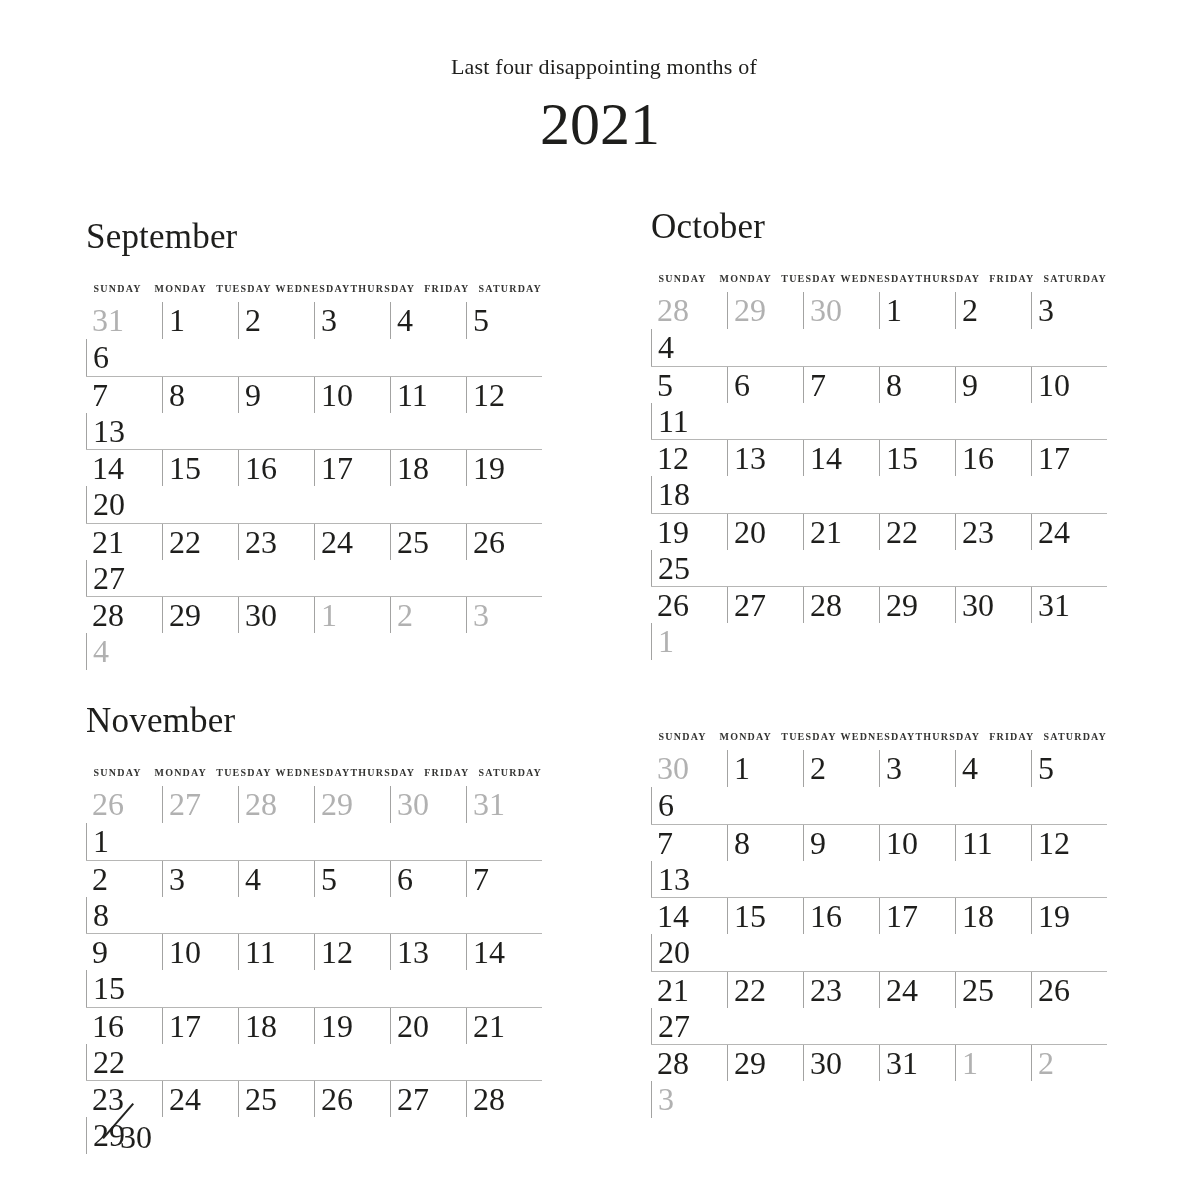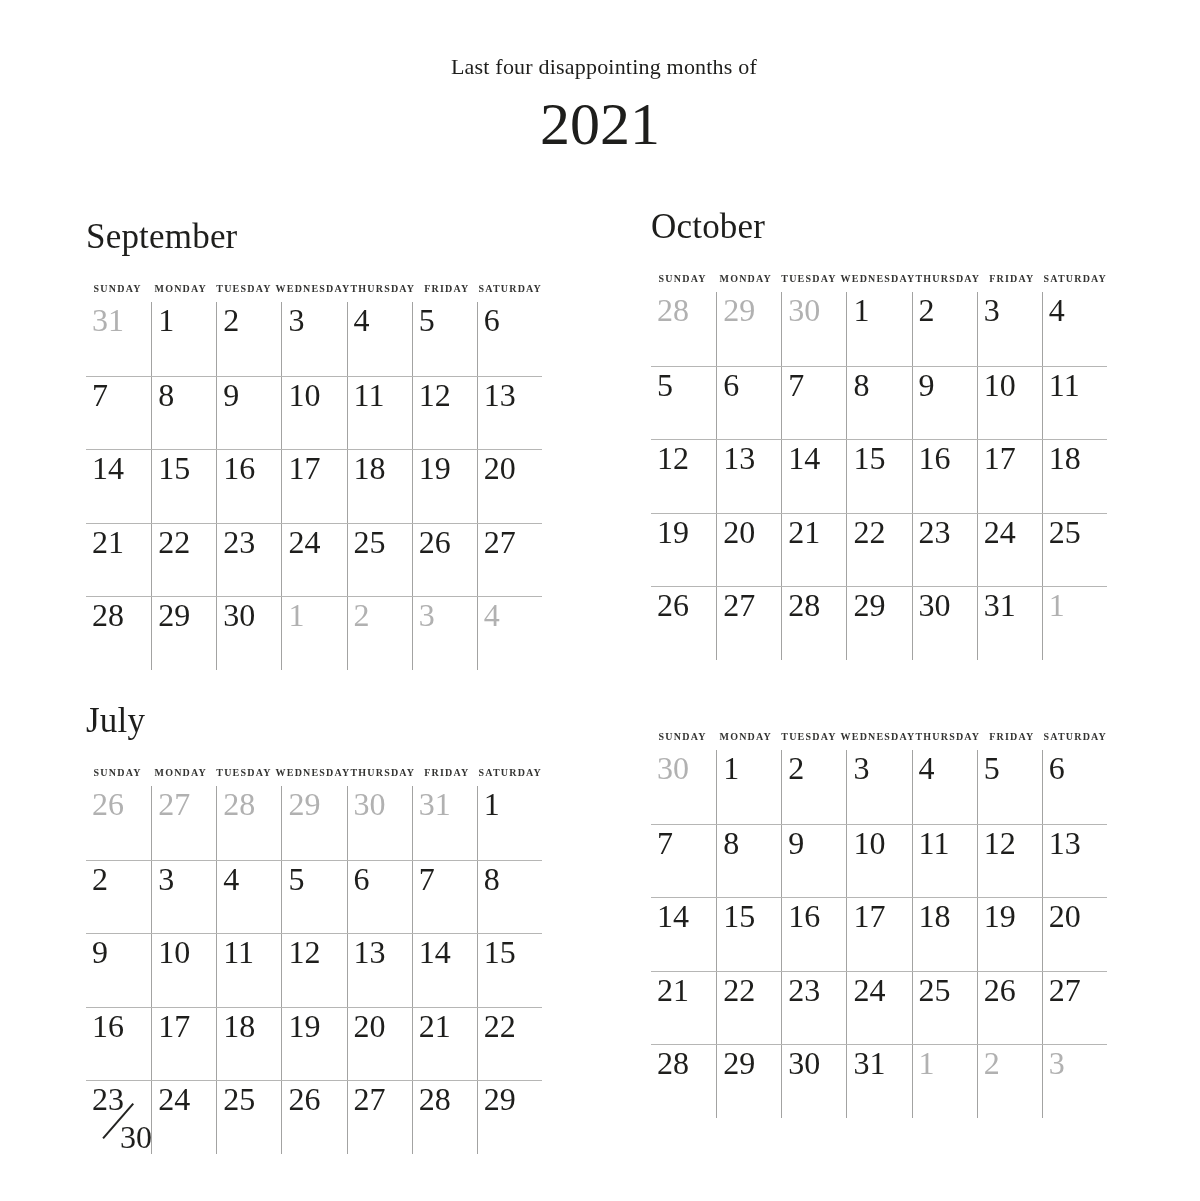--- a/index.html
+++ b/index.html
@@ -50,21 +50,21 @@
     margin-top:28px;height:12px;
   }
   .weekday{
     text-align:center;
     font-size:10px;line-height:12px;font-weight:700;
     letter-spacing:1.2px;color:var(--hdr);
     white-space:nowrap;overflow:visible;
   }
   .grid{margin-top:7px;}
   .week{
-    display:grid;grid-template-columns:repeat(7,1fr);
+    display:grid;grid-template-columns:repeat(6,1fr);
     height:73.5px;
   }
   .week + .week{border-top:1px solid var(--hline);}
   .day{
     position:relative;
     font-size:32px;line-height:1;font-weight:400;
     padding:2px 0 0 6px;
     color:var(--ink);
   }
   .day:not(:first-child){border-left:1px solid var(--vline);}
@@ -203,21 +203,21 @@
             <div class="day">27</div>
             <div class="day">28</div>
             <div class="day">29</div>
             <div class="day">30</div>
             <div class="day">31</div>
             <div class="day muted">1</div>
           </div>
         </div>
       </section>
       <section class="month">
-        <h2 class="month-title">July</h2>
+        <h2 class="month-title">November</h2>
         <div class="weekday-row">
           <div class="weekday">SUNDAY</div>
           <div class="weekday">MONDAY</div>
           <div class="weekday">TUESDAY</div>
           <div class="weekday">WEDNESDAY</div>
           <div class="weekday">THURSDAY</div>
           <div class="weekday">FRIDAY</div>
           <div class="weekday">SATURDAY</div>
         </div>
         <div class="grid">

